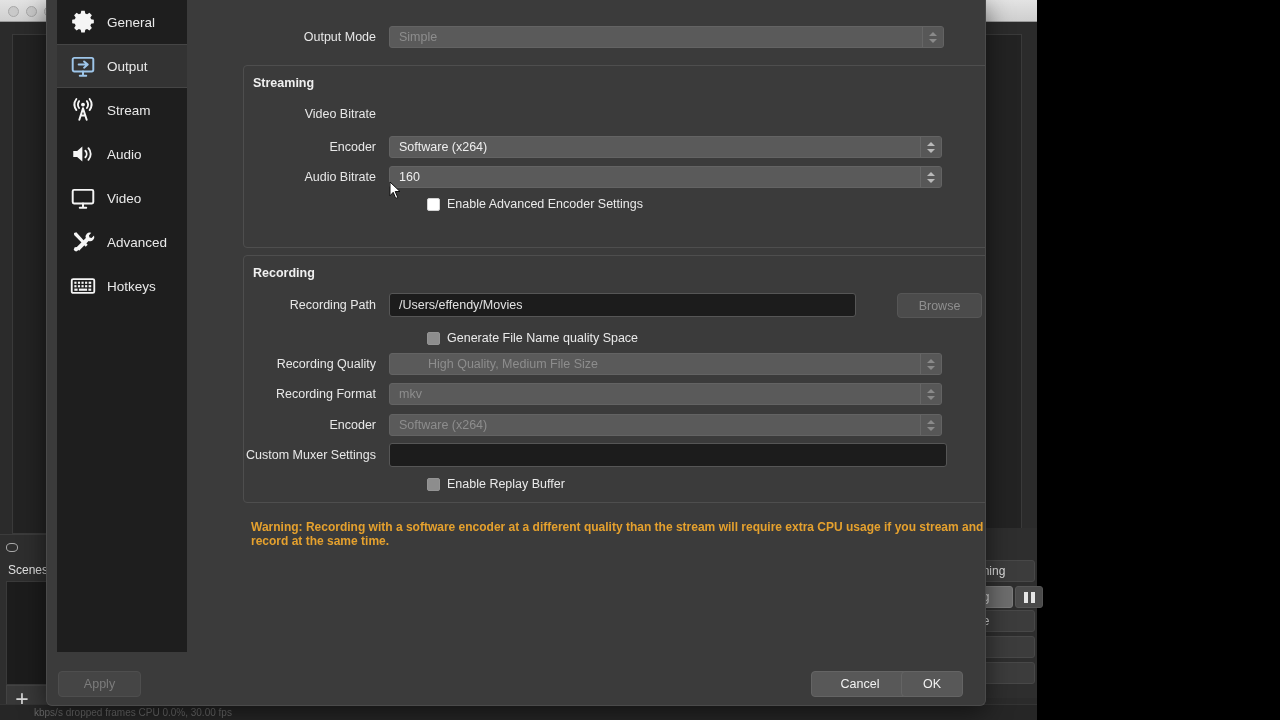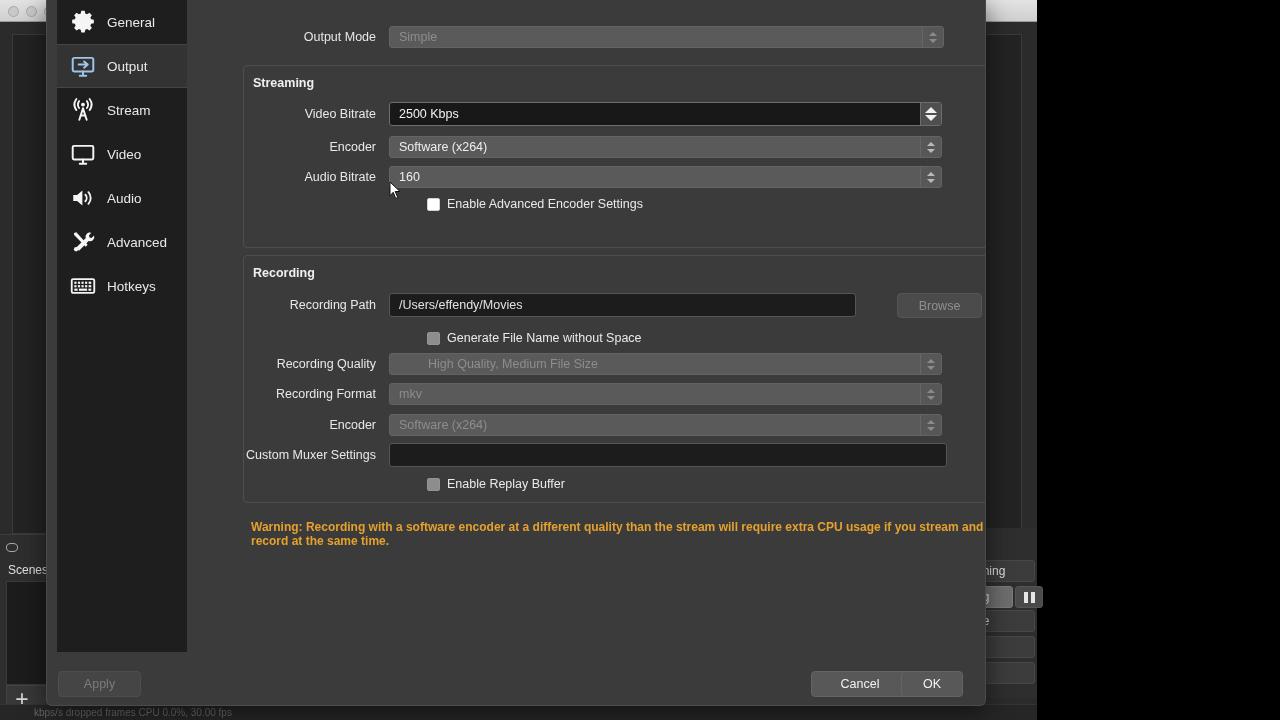--- a/index.html
+++ b/index.html
@@ -475,36 +475,36 @@
             <path d="M8.4 3.8a5.6 5.6 0 000 6.4M15.6 3.8a5.6 5.6 0 010 6.4"></path>
             <path d="M5.9 1.9a8.6 8.6 0 000 10.2M18.1 1.9a8.6 8.6 0 010 10.2"></path>
             <path d="M12 10.5L8.6 21M12 10.5L15.4 21M9.9 17h4.2" stroke-width="1.8"></path>
           </svg>
         </span>
         <span class="nav-label">Stream</span>
       </div>
 
       <div class="nav-item">
         <span class="nav-icon">
+          <svg width="26" height="26" viewBox="0 0 24 24">
+            <path d="M3 9.2h3.6L11.4 5v14l-4.8-4.2H3z" fill="#f5f5f5"></path>
+            <path d="M14.2 9a4.4 4.4 0 010 6M17 6.6a8 8 0 010 10.8" fill="none" stroke="#f5f5f5" stroke-width="1.7" stroke-linecap="round"></path>
+          </svg>
+        </span>
+        <span class="nav-label">Audio</span>
+      </div>
+
+      <div class="nav-item">
+        <span class="nav-icon">
           <svg width="26" height="26" viewBox="0 0 24 24" fill="none" stroke="#f5f5f5" stroke-width="1.8">
             <rect x="2.5" y="4.5" width="19" height="12.5" rx="1.2"></rect>
             <path d="M9 21h6M12 17v4" stroke-linecap="round"></path>
           </svg>
         </span>
         <span class="nav-label">Video</span>
-      </div>
-
-      <div class="nav-item">
-        <span class="nav-icon">
-          <svg width="26" height="26" viewBox="0 0 24 24">
-            <path d="M3 9.2h3.6L11.4 5v14l-4.8-4.2H3z" fill="#f5f5f5"></path>
-            <path d="M14.2 9a4.4 4.4 0 010 6M17 6.6a8 8 0 010 10.8" fill="none" stroke="#f5f5f5" stroke-width="1.7" stroke-linecap="round"></path>
-          </svg>
-        </span>
-        <span class="nav-label">Audio</span>
       </div>
 
       <div class="nav-item">
         <span class="nav-icon">
           <svg width="26" height="26" viewBox="0 0 24 24" fill="#f5f5f5">
             <path d="M4.3 3.1l2.2-.5 9.6 12.3-1.9 1.7L4.3 4.9z" transform="rotate(-4 12 12)"></path>
             <path d="M19.6 3.4a3.9 3.9 0 00-5 5l-9 8.8 2.8 2.8 8.8-9a3.9 3.9 0 005-5l-2.3 2.3-1.9-.5-.5-1.9z"></path>
             <circle cx="5.6" cy="18.7" r="2"></circle>
           </svg>
         </span>
@@ -548,27 +548,20 @@
           </span>
         </div>
       </div>
 
       <div class="groupbox" style="left:46px; top:65px; width:750px; height:183px;">
         <div class="group-title">Streaming</div>
       </div>
 
       <div class="row" style="left:0px; top:102px; width:790px;">
         <div class="row-label">Video Bitrate</div>
-        <div class="spinbox" style="width:553px;">
-          <span>2500 Kbps</span>
-          <span class="spin">
-            <span class="arw-up"></span>
-              <span class="arw-dn"></span>
-          </span>
-        </div>
       </div>
 
       <div class="row" style="left:0px; top:135px; width:790px;">
         <div class="row-label">Encoder</div>
         <div class="combo" style="width:553px;">
           <span>Software (x264)</span>
           <span class="spin">
             <span class="arw-up"></span>
               <span class="arw-dn"></span>
           </span>
@@ -600,21 +593,21 @@
         <div class="textfield" style="width:467px;">
           <span>/Users/effendy/Movies</span>
         </div>
       </div>
       <div class="browse" style="left:700px; top:293px;">
         <span>Browse</span>
       </div>
 
       <div class="checkrow" style="left:230px; top:329px;">
         <span class="cbox dim"></span>
-        <span class="check-label">Generate File Name without Space</span>
+        <span class="check-label">Generate File Name quality Space</span>
       </div>
 
       <div class="row" style="left:0px; top:352px; width:790px;">
         <div class="row-label">Recording Quality</div>
         <div class="combo disabled" style="width:553px;padding-left:38px;">
           <span>High Quality, Medium File Size</span>
           <span class="spin">
             <span class="arw-up"></span>
               <span class="arw-dn"></span>
           </span>

